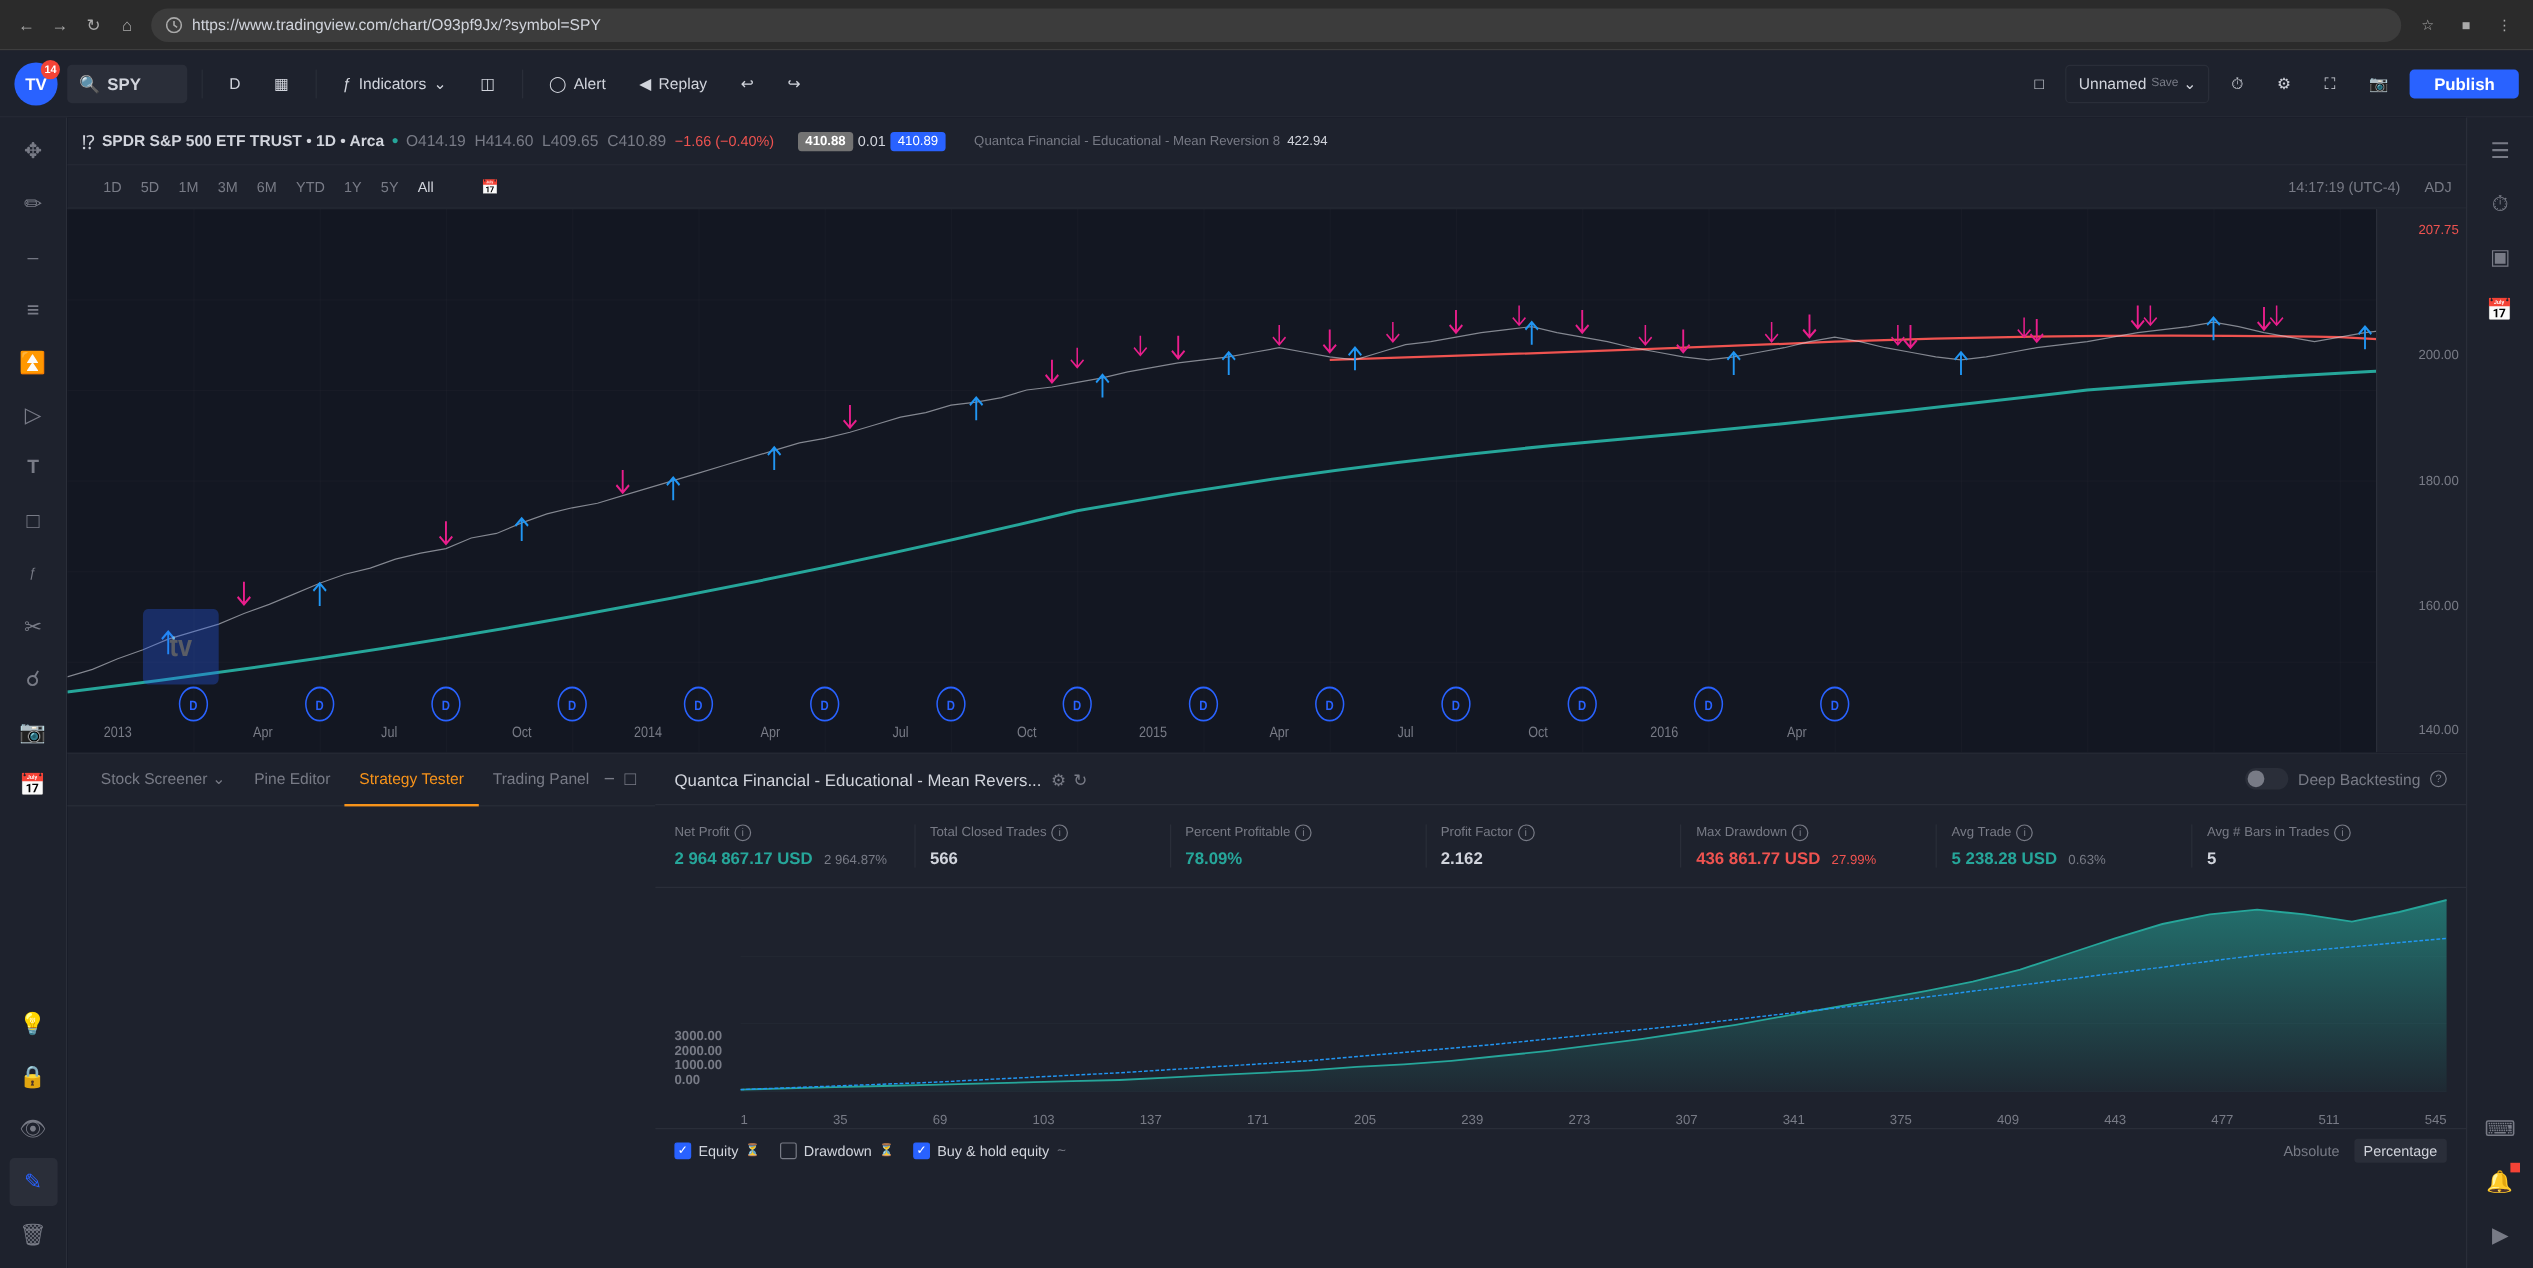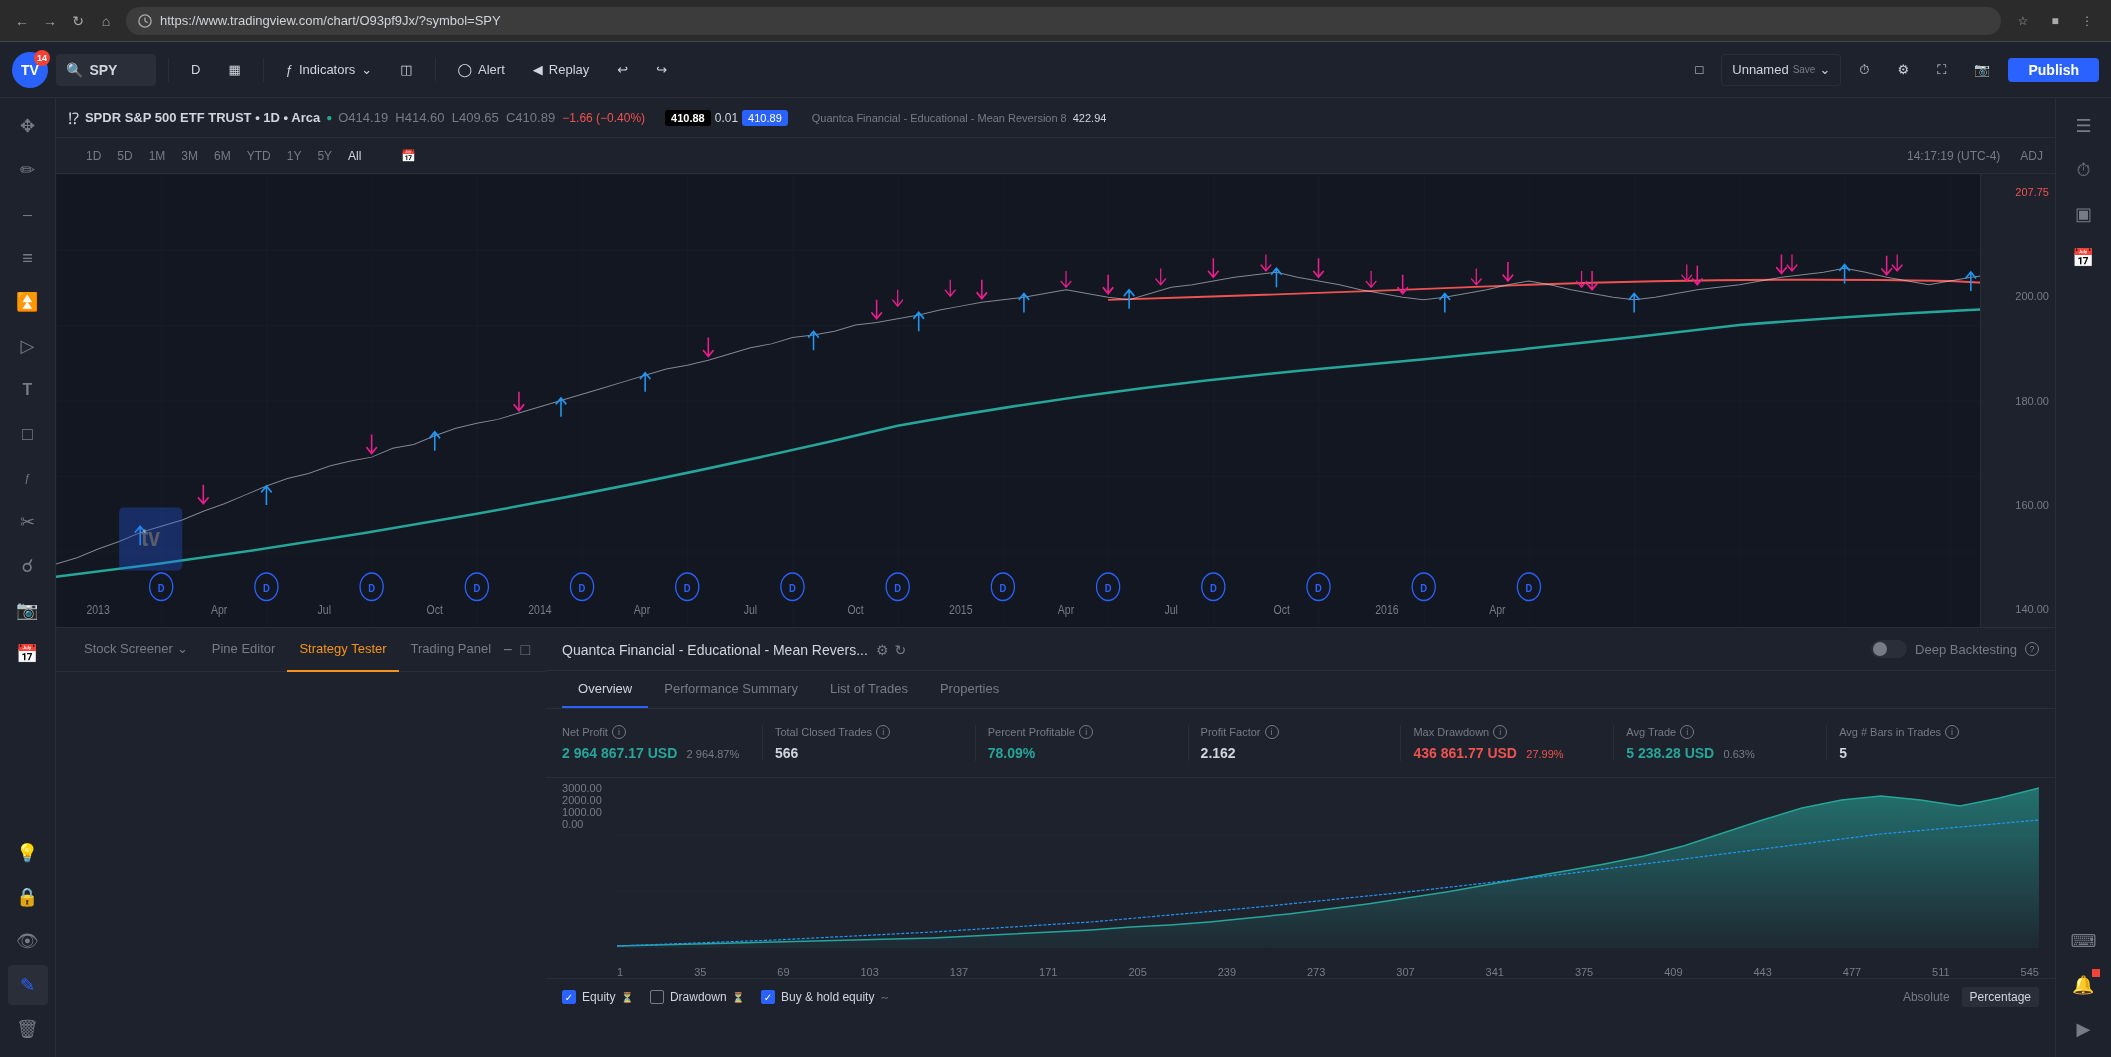--- a/index.html
+++ b/index.html
@@ -48,21 +48,21 @@
     .left-sidebar { width: 56px; background: #1e222d; border-right: 1px solid #2a2e39; display: flex; flex-direction: column; align-items: center; padding: 8px 0; gap: 4px; }
     .sidebar-icon { width: 40px; height: 40px; display: flex; align-items: center; justify-content: center; border-radius: 4px; cursor: pointer; color: #787b86; font-size: 18px; }
     .sidebar-icon.active { background: #2a2e39; color: #2962ff; }
 
     
     .chart-container { flex: 1; display: flex; flex-direction: column; background: #131722; overflow: hidden; }
 
     
     .chart-header { height: 40px; background: #1e222d; display: flex; align-items: center; padding: 0 12px; gap: 8px; border-bottom: 1px solid #2a2e39; }
     .chart-symbol { display: flex; align-items: center; gap: 6px; font-size: 13px; }
-    .price-badge { background: #000000; color: white; padding: 2px 6px; border-radius: 3px; font-size: 11px; font-weight: bold; }
+    .price-badge { background: #737373; color: white; padding: 2px 6px; border-radius: 3px; font-size: 11px; font-weight: bold; }
     .price-change { color: #ef5350; font-size: 12px; }
     .time-intervals { display: flex; gap: 4px; margin: 0 12px; }
     .interval-btn { background: none; border: none; color: #787b86; cursor: pointer; padding: 2px 6px; border-radius: 3px; font-size: 12px; }
     .interval-btn.active { color: #d1d4dc; }
     .chart-time { margin-left: auto; color: #787b86; font-size: 12px; }
     .adj-btn { color: #787b86; font-size: 12px; cursor: pointer; }
 
     
     .chart-canvas { position: relative; flex: 1; overflow: hidden; background: #131722; }
     .price-label { font-size: 11px; color: #787b86; text-align: right; }
@@ -443,34 +443,20 @@
             <button class="strategy-icon-btn">⚙</button>
             <button class="strategy-icon-btn">↻</button>
           </div>
           <div class="deep-backtesting">
             <div class="toggle"></div>
             <span>Deep Backtesting</span>
             <span class="info-icon">?</span>
           </div>
         </div>
 
-        <div class="overview-tabs">
-          <div class="overview-tab active">
-            <span>Overview</span>
-          </div>
-          <div class="overview-tab">
-            <span>Performance Summary</span>
-          </div>
-          <div class="overview-tab">
-            <span>List of Trades</span>
-          </div>
-          <div class="overview-tab">
-            <span>Properties</span>
-          </div>
-        </div>
 
         <div class="metrics-row">
 
           <div class="metric-item">
             <div class="metric-label">
               <span>Net Profit</span>
               <span class="info-icon">i</span>
             </div>
             <div>
               <span class="metric-value">2 964 867.17 USD</span>
@@ -536,21 +522,21 @@
               <span class="info-icon">i</span>
             </div>
             <div>
               <span class="metric-value neutral">5</span>
             </div>
           </div>
         </div>
 
         <div style="position:relative; height:200px; margin: 0 16px;">
 
-          <div style="position:absolute; left:0; top:0; bottom:30px; width:55px; display:flex; flex-direction:column; justify-content:flex-start; padding:4px 0;">
+          <div style="position:absolute; left:0; top:0; bottom:30px; width:55px; display:flex; flex-direction:column; justify-content:flex-end; padding:4px 0;font-weight:bold;">
             <span style="font-size:11px; color:#787b86;">3000.00</span>
             <span style="font-size:11px; color:#787b86;">2000.00</span>
             <span style="font-size:11px; color:#787b86;">1000.00</span>
             <span style="font-size:11px; color:#787b86;">0.00</span>
           </div>
 
           <svg style="position:absolute; left:55px; right:0; top:0; bottom:30px; width:calc(100% - 55px); height:170px;" viewBox="0 0 1800 170" preserveAspectRatio="none">
 
             <line x1="0" y1="0" x2="1800" y2="0" stroke="#2a2e39" stroke-width="0.5"></line>
             <line x1="0" y1="57" x2="1800" y2="57" stroke="#2a2e39" stroke-width="0.5"></line>

